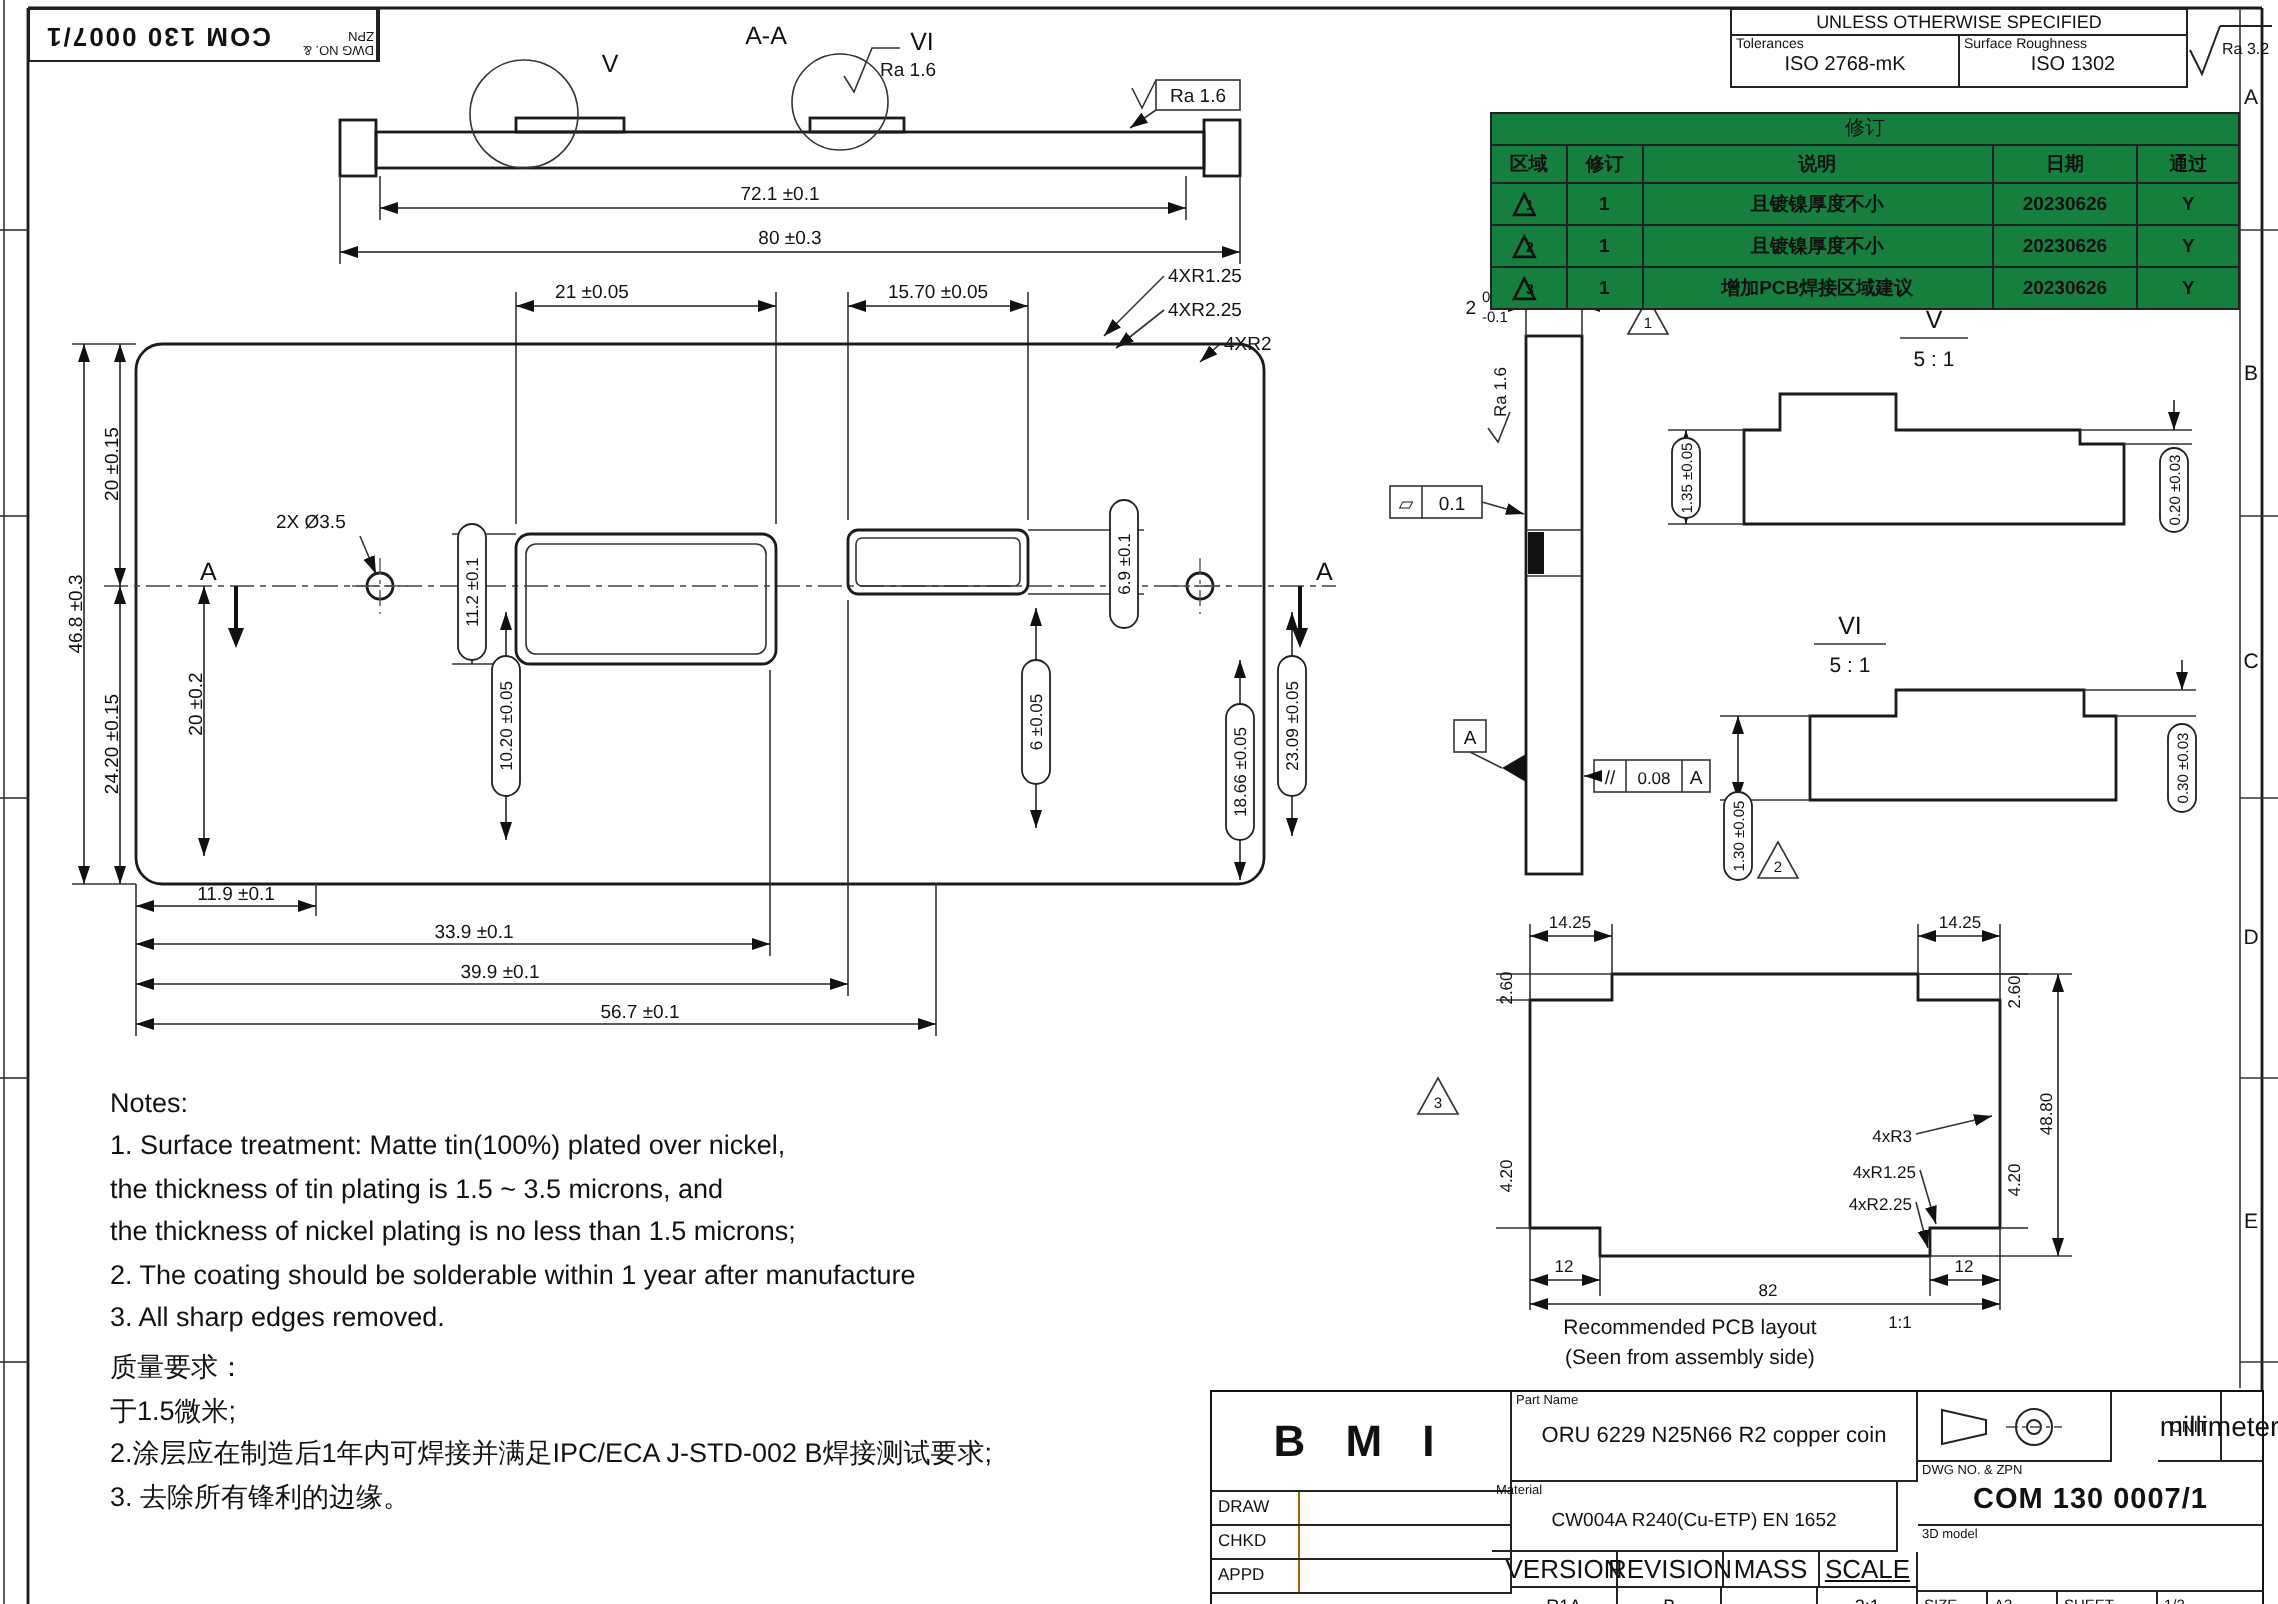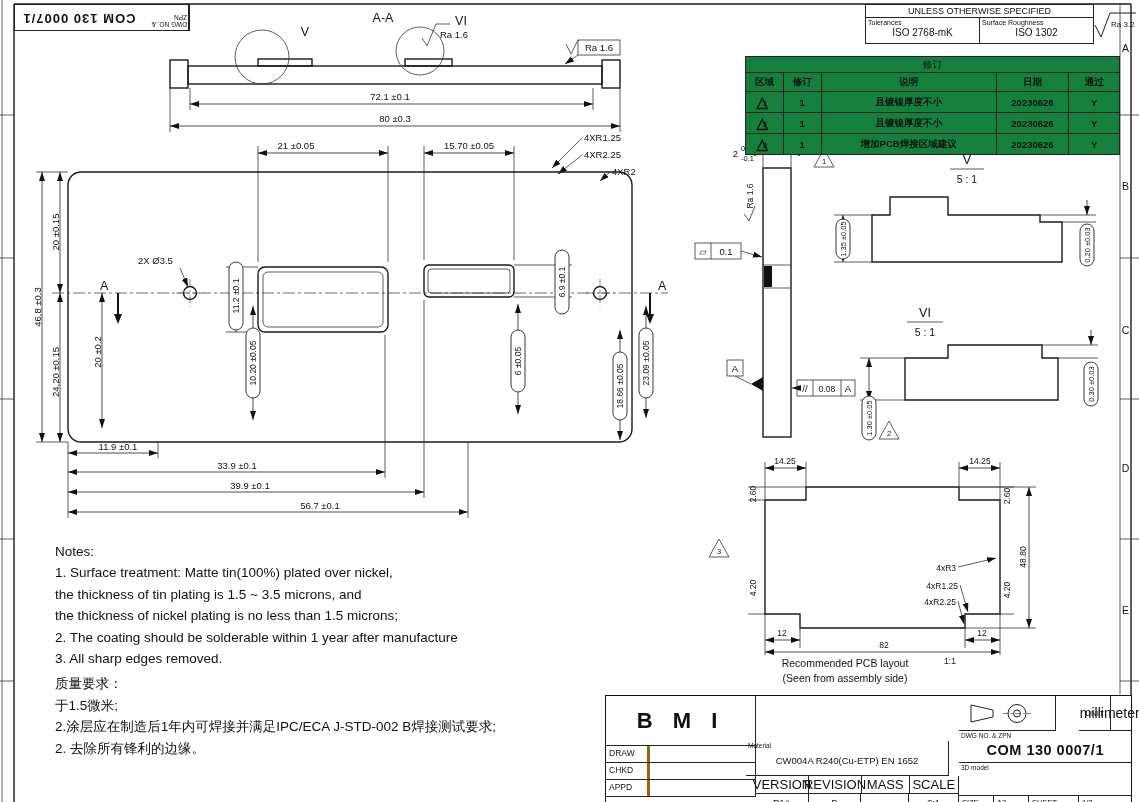--- a/index.html
+++ b/index.html
@@ -47,30 +47,30 @@
   .notes div { font-size:13.5px; line-height:21.4px; white-space:nowrap; }
   .notes .gap { margin-top:4px; }
 
   .tb { left:605px; top:695px; width:527px; height:130px; border:1.5px solid #111; background:#fff; }
   .tb .abs { position:absolute; }
   .tb .lbl { font-size:6.5px; padding:1px 2px; }
   .cell-r { border-right:1px solid #222; } .cell-b { border-bottom:1px solid #222; }
   .bmi { left:0; top:0; width:150px; height:50px; display:flex; align-items:center; justify-content:center;
          font-size:22px; font-weight:bold; letter-spacing:7px; }
   .sigrow { left:0; width:150px; height:17px; display:flex; }
-  .sigrow .sl { width:44px; border-right:3px solid #a16207; font-size:8.5px; padding:2px 3px; }
+  .sigrow .sl { width:44px; border-right:1px solid #a16207; font-size:8.5px; padding:2px 3px; }
   .pname { left:150px; top:0; width:203px; height:45px; }
   .pname-v { font-size:11px; text-align:center; margin-top:7px; }
   .mat { left:140px; top:45px; width:203px; height:35px; }
   .mat-v { font-size:9.5px; text-align:center; margin-top:5px; }
   .vh { left:150px; top:80px; width:203px; height:18px; display:flex; }
   .vh div, .vv div { border-right:1px solid #222; display:flex; align-items:center; justify-content:center; }
   .vh div:last-child, .vv div:last-child { border-right:none; }
   .vv { left:150px; top:98px; width:203px; height:18px; display:flex; font-size:9px; }
-  .c53 { width:53px; } .c48 { width:48px; } .c49 { width:49px; }
+  .c53 { width:53px; } .c48 { width:48px; } .c49 { width:49px;text-decoration:underline; }
   .vh div { font-size:13px; }
   .proj { left:353px; top:0; width:97px; height:35px; }
   .unitl { left:450px; top:0; width:32px; height:35px; display:flex; align-items:center; justify-content:center; font-size:8px;margin-left:23px; }
   .unitv { left:482px; top:0; width:43.5px; height:35px; display:flex; align-items:center; justify-content:center; font-size:14px; }
   .dwg { left:353px; top:35px; width:172.5px; height:32px; }
   .dwg-v { font-size:14.5px; font-weight:bold; text-align:center; margin-top:2px; letter-spacing:0.5px; }
   .model { left:353px; top:67px; width:172.5px; height:33px; }
   .szrow { left:353px; top:100px; width:172.5px; height:30px; display:flex; }
   .szrow div { border-right:1px solid #222; font-size:7.5px; padding:2px 3px; }
   .szrow div:last-child { border-right:none; }
@@ -452,36 +452,40 @@
 <div class="ov notes">
   <div>Notes:</div>
   <div>1. Surface treatment: Matte tin(100%) plated over nickel,</div>
   <div>the thickness of tin plating is 1.5 ~ 3.5 microns, and</div>
   <div>the thickness of nickel plating is no less than 1.5 microns;</div>
   <div>2. The coating should be solderable within 1 year after manufacture</div>
   <div>3. All sharp edges removed.</div>
   <div class="gap">质量要求：</div>
   <div>于1.5微米;</div>
   <div>2.涂层应在制造后1年内可焊接并满足IPC/ECA J-STD-002 B焊接测试要求;</div>
-  <div>2. 去除所有锋利的边缘。</div>
+  <div>3. 去除所有锋利的边缘。</div>
 </div>
 
 <div class="ov tb">
   <div class="abs bmi cell-r cell-b">B M I</div>
   <div class="abs sigrow cell-b" style="top:50px">
     <div class="sl">DRAW</div>
     <div style="flex:1" class="cell-r"></div>
   </div>
   <div class="abs sigrow cell-b" style="top:67px">
     <div class="sl">CHKD</div>
     <div style="flex:1" class="cell-r"></div>
   </div>
   <div class="abs sigrow cell-b" style="top:84px">
     <div class="sl">APPD</div>
     <div style="flex:1" class="cell-r"></div>
+  </div>
+  <div class="abs pname cell-r cell-b">
+    <div class="lbl">Part Name</div>
+    <div class="pname-v">ORU 6229 N25N66 R2 copper coin</div>
   </div>
   <div class="abs mat cell-r cell-b">
     <div class="lbl">Material</div>
     <div class="mat-v">CW004A R240(Cu-ETP) EN 1652</div>
   </div>
   <div class="abs vh cell-r cell-b">
     <div class="c53">VERSION</div>
     <div class="c53">REVISION</div>
     <div class="c48">MASS</div>
     <div class="c49">SCALE</div>

